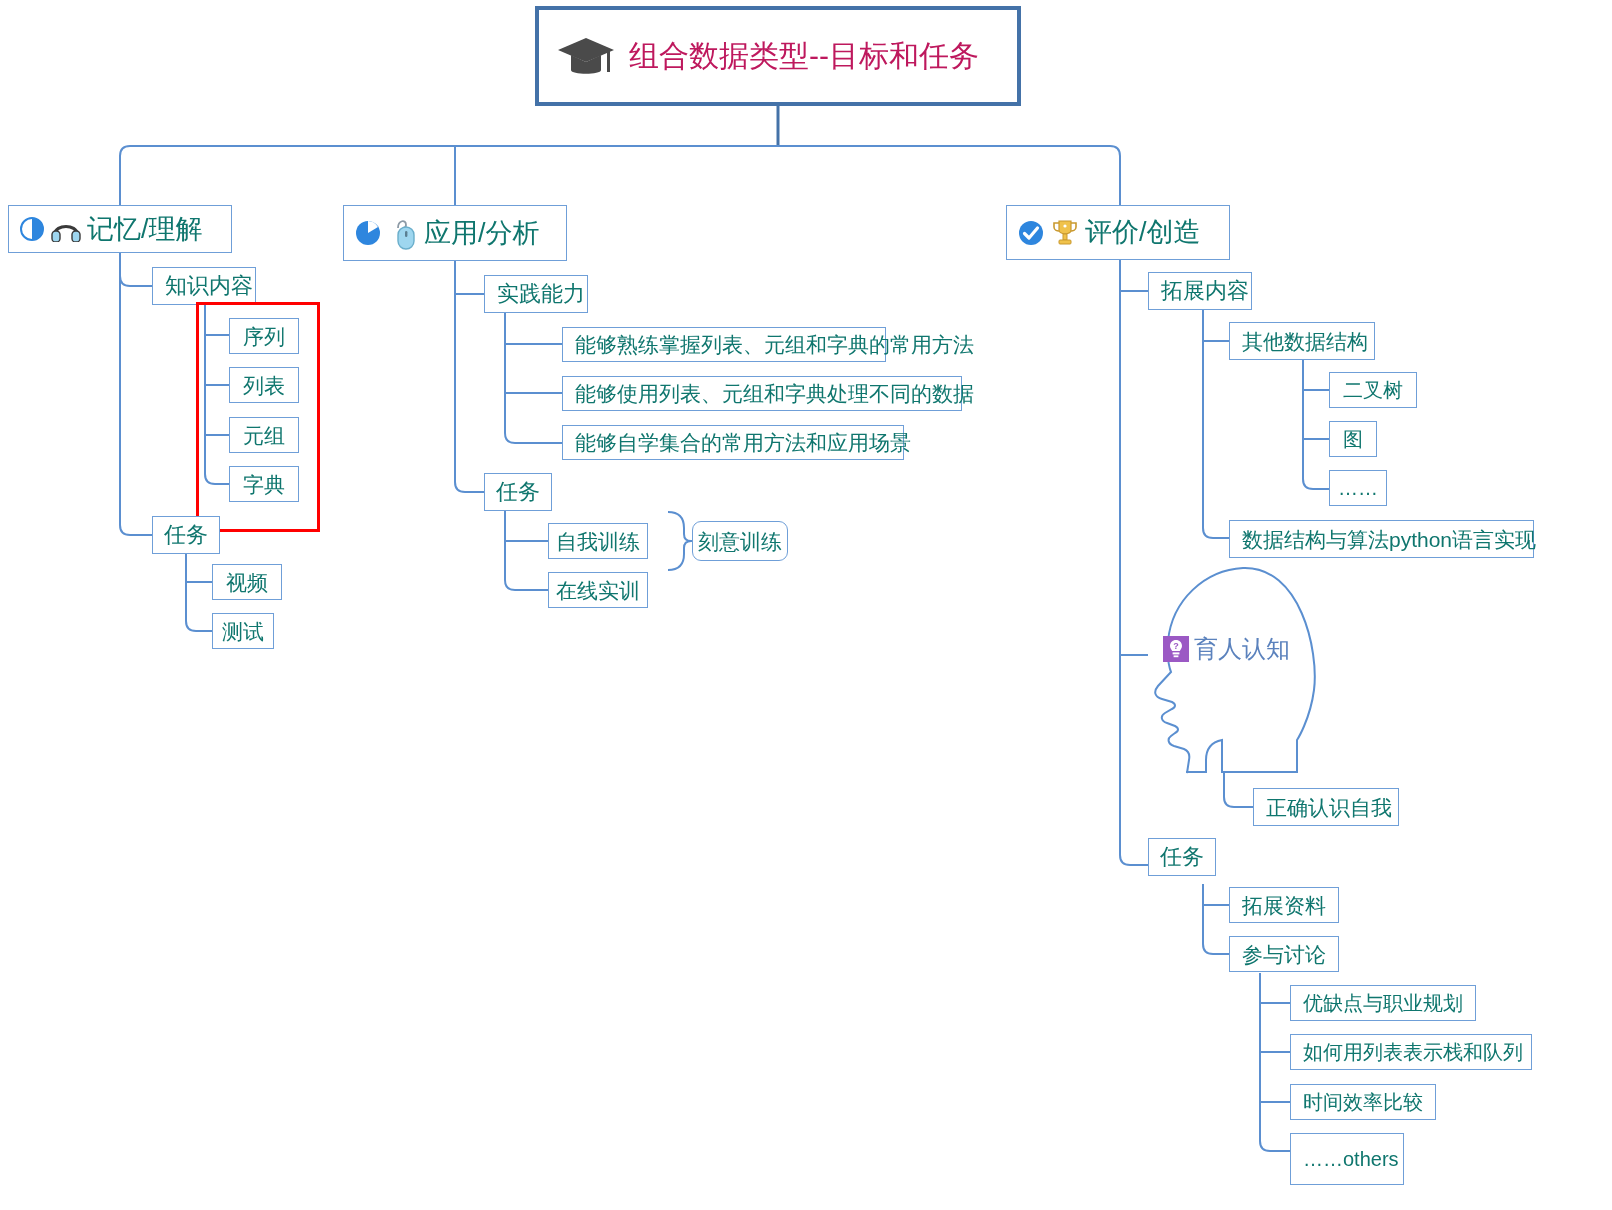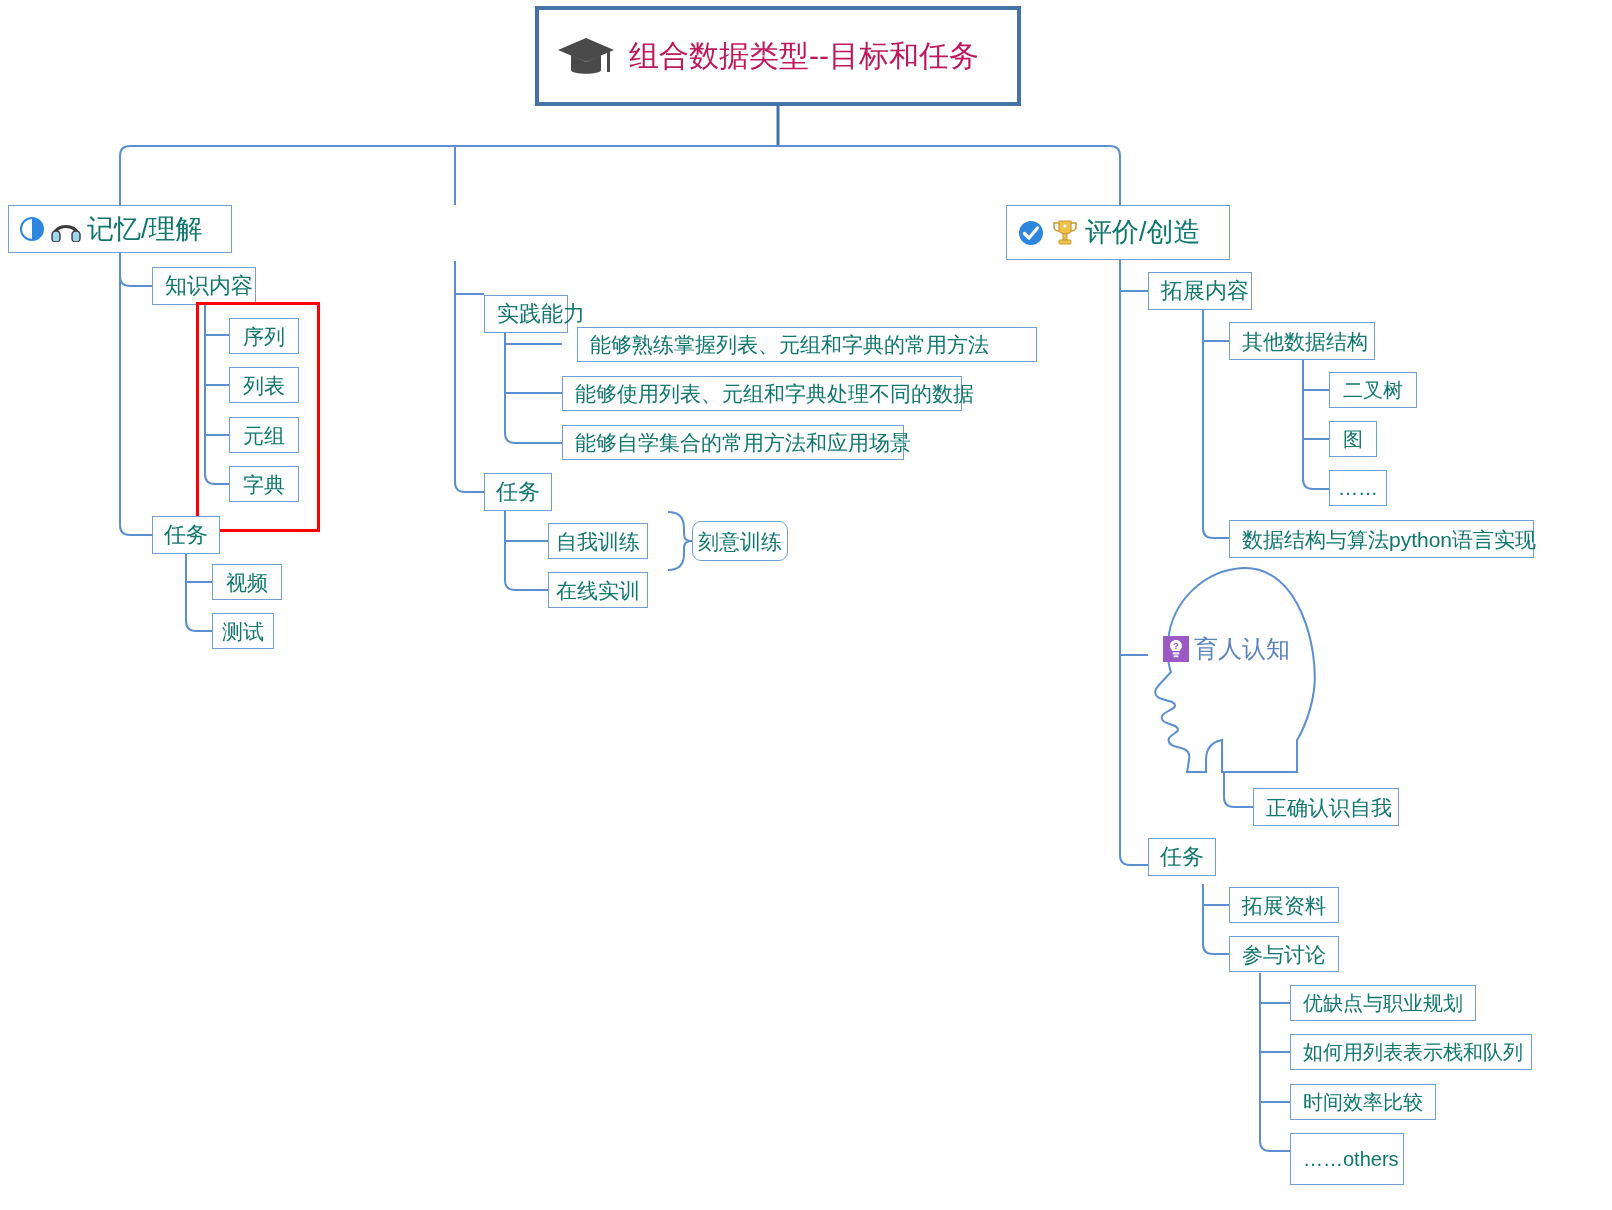--- a/index.html
+++ b/index.html
@@ -173,25 +173,41 @@
   <div class="node lvl2" style="left:152px;top:516px;width:68px;height:38px;justify-content:center;">
     <span class="txt">任务</span>
   </div>
   <div class="node lvl3" style="left:212px;top:564px;width:70px;height:36px;justify-content:center;">
     <span class="txt">视频</span>
   </div>
   <div class="node lvl3" style="left:212px;top:613px;width:62px;height:36px;justify-content:center;">
     <span class="txt">测试</span>
   </div>
 
-
-  <div class="node lvl2" style="left:484px;top:275px;width:84px;height:38px;margin-top:20px;">
+  <div class="node branch" style="left:343px;top:205px;width:224px;height:56px;">
+    <span class="icn">
+      <svg width="28" height="28" viewBox="0 0 28 28">
+        <circle cx="14" cy="14" r="12" fill="#2e86de"></circle>
+        <path d="M14,14 L14,2 A12,12 0 0,1 24,8 Z" fill="#ffffff"></path>
+      </svg>
+    </span>
+    <span class="icn">
+      <svg width="30" height="34" viewBox="0 0 30 34">
+        <path d="M10,12 C10,4 18,3 18,9 C18,12 15,12 15,12" fill="none" stroke="#8d9aa6" stroke-width="1.8"></path>
+        <rect x="10" y="11" width="16" height="22" rx="8" fill="#9ed6ef" stroke="#6aaecb" stroke-width="1.4"></rect>
+        <rect x="17" y="15" width="2.4" height="6" rx="1.2" fill="#5a7f92"></rect>
+      </svg>
+    </span>
+    <span class="txt">应用/分析</span>
+  </div>
+
+  <div class="node lvl2" style="left:484px;top:275px;width:104px;height:38px;">
     <span class="txt">实践能力</span>
   </div>
-  <div class="node lvl3" style="left:562px;top:327px;width:460px;height:35px;margin-left:15px;">
+  <div class="node lvl3" style="left:562px;top:327px;width:324px;height:35px;">
     <span class="txt">能够熟练掌握列表、元组和字典的常用方法</span>
   </div>
   <div class="node lvl3" style="left:562px;top:376px;width:400px;height:35px;">
     <span class="txt">能够使用列表、元组和字典处理不同的数据</span>
   </div>
   <div class="node lvl3" style="left:562px;top:425px;width:342px;height:35px;">
     <span class="txt">能够自学集合的常用方法和应用场景</span>
   </div>
 
   <div class="node lvl2" style="left:484px;top:473px;width:68px;height:38px;justify-content:center;">

